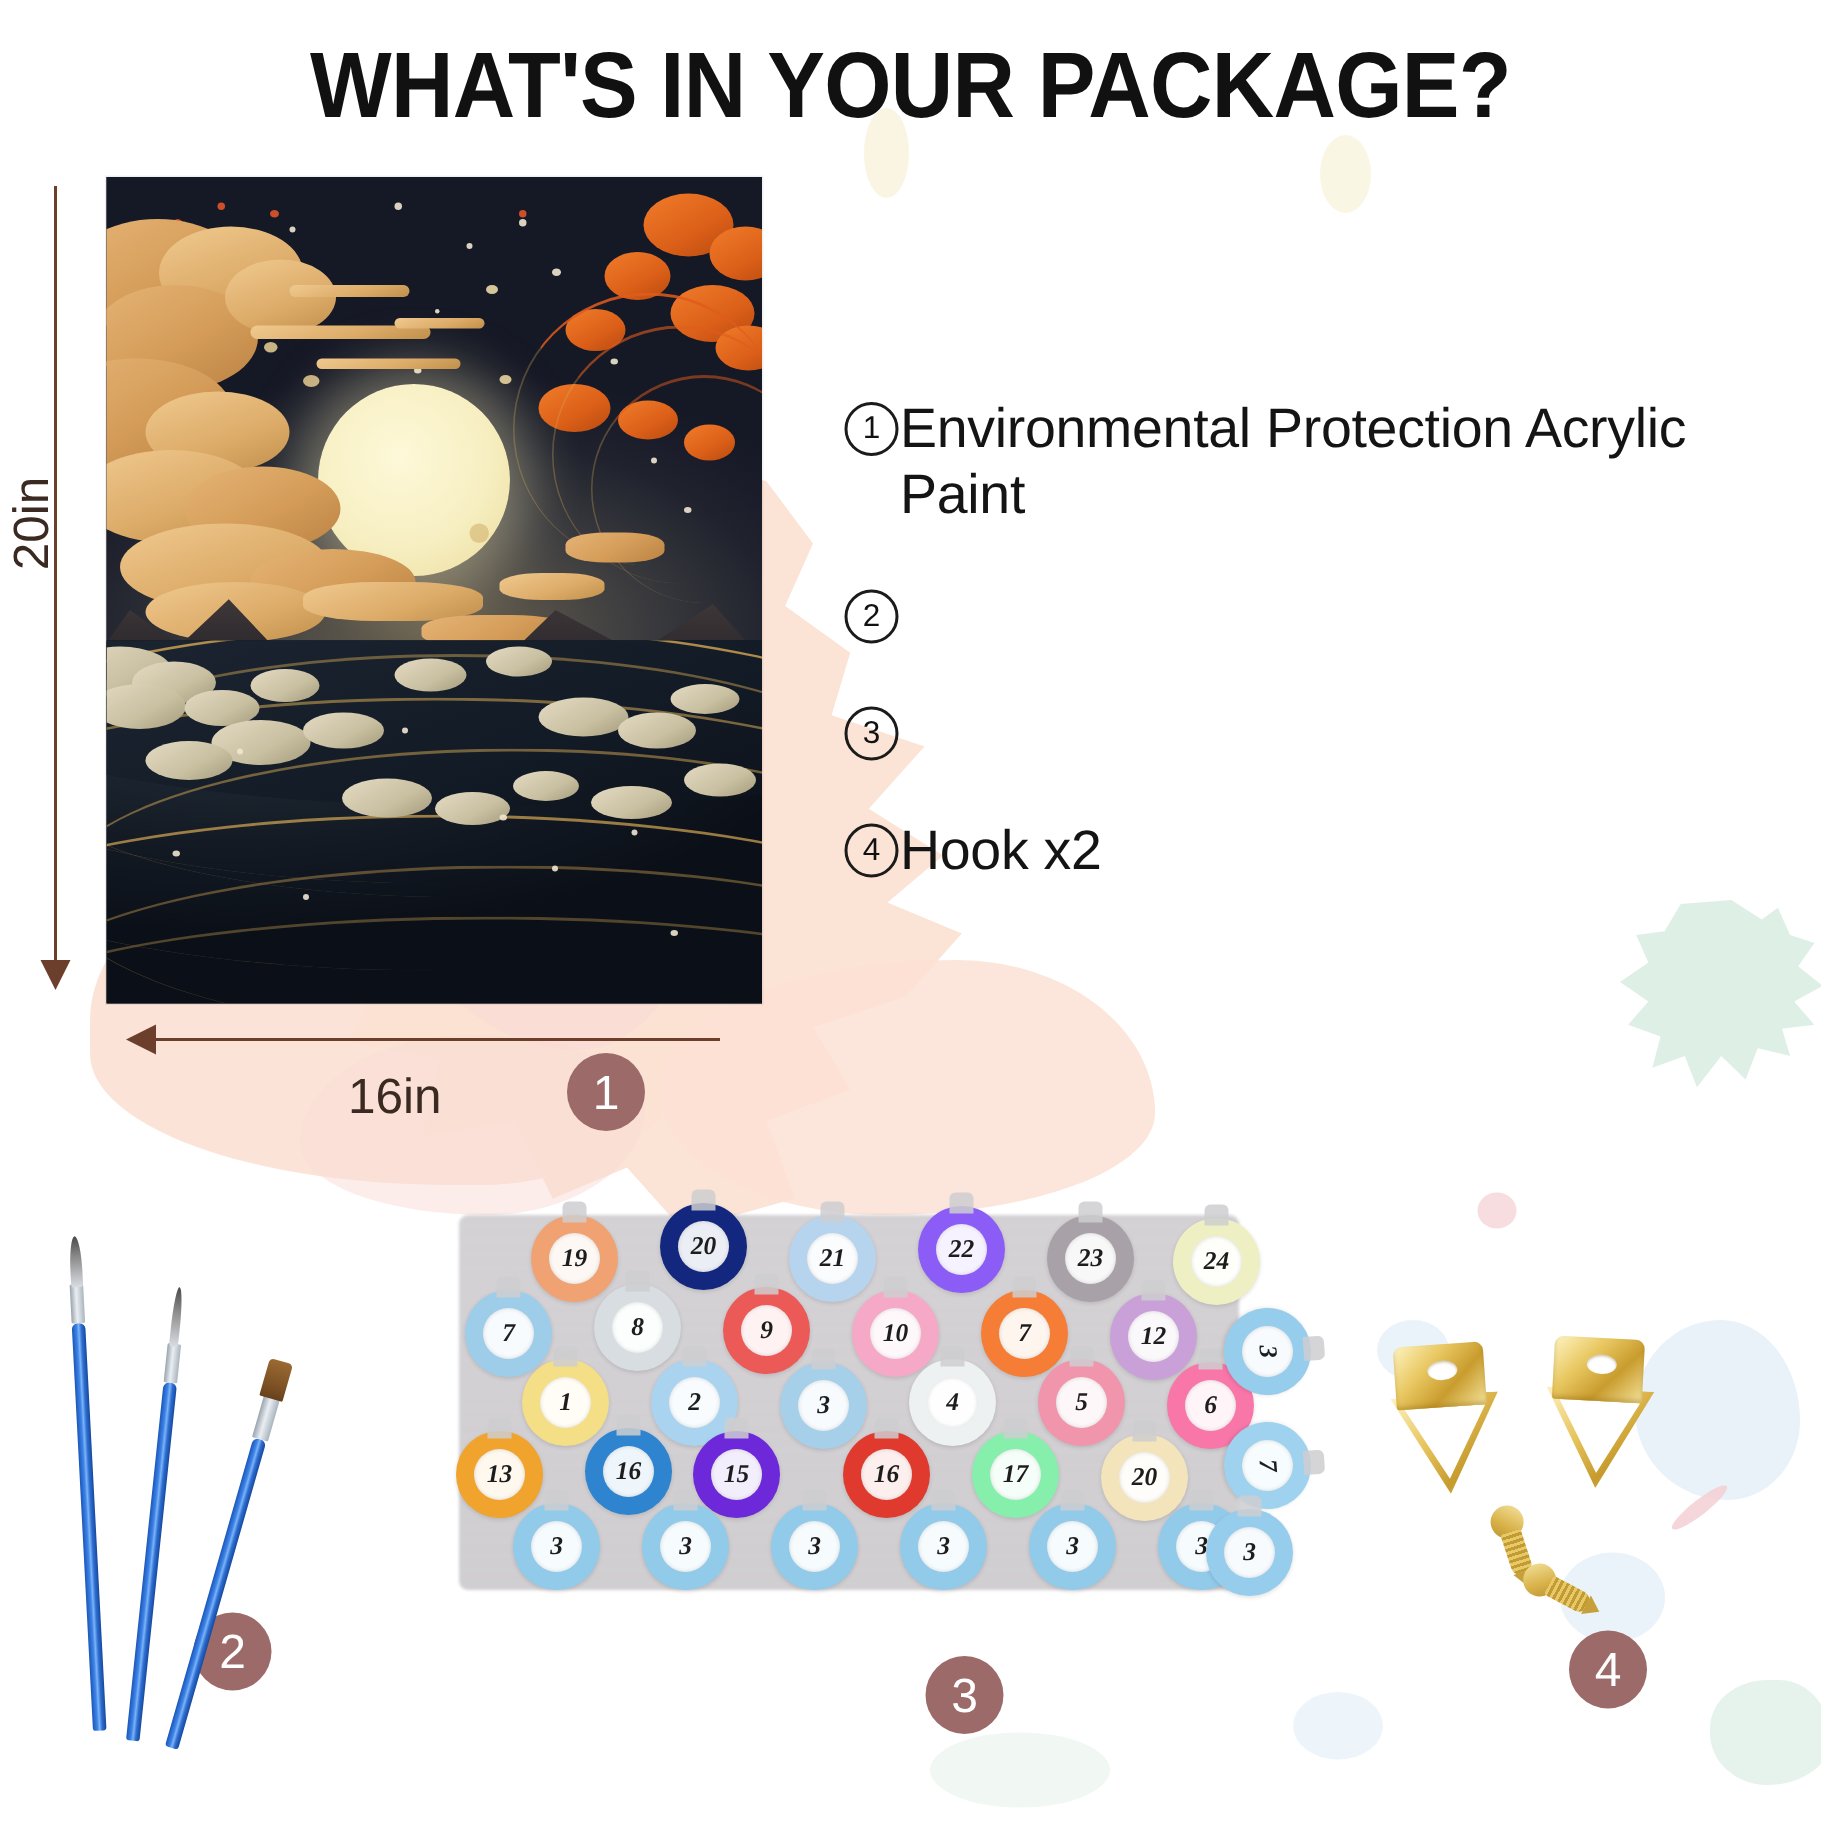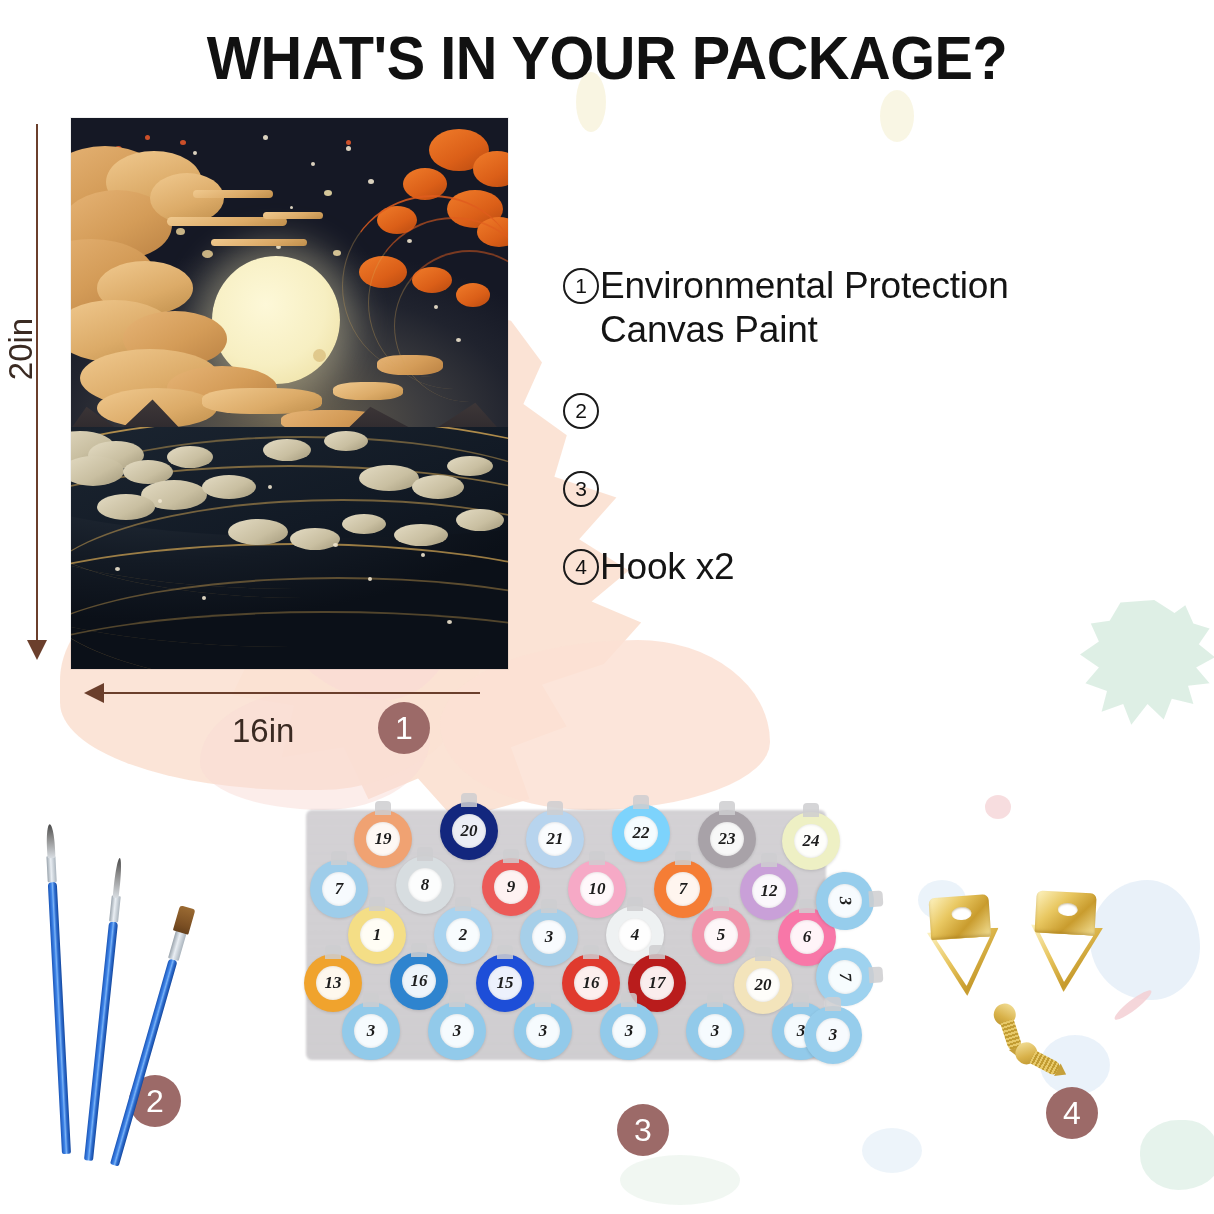--- a/index.html
+++ b/index.html
@@ -421,21 +421,21 @@
   <div class="dim-h-label">16in</div>
 
   <div class="badge badge-1">1</div>
   <div class="badge badge-2">2</div>
   <div class="badge badge-3">3</div>
   <div class="badge badge-4">4</div>
 
   <div class="items">
     <div class="item">
       <div class="num-circle">1</div>
-      <div class="item-text" style="max-width:540px;">Environmental Protection Canvas Paint</div>
+      <div class="item-text" style="max-width:540px;">Environmental Protection Acrylic Paint</div>
     </div>
     <div class="item">
       <div class="num-circle">2</div>
     </div>
     <div class="item">
       <div class="num-circle">3</div>
     </div>
     <div class="item">
       <div class="num-circle">4</div>
       <div class="item-text">Hook x2</div>
@@ -468,21 +468,21 @@
         <div class="pot-inner">19</div>
       </div>
     <div class="pot" style="left:158px;top:14px;background:#13277e;">
         <div class="pot-cap"></div>
         <div class="pot-inner">20</div>
       </div>
     <div class="pot" style="left:244px;top:22px;background:#b7d4ee;">
         <div class="pot-cap"></div>
         <div class="pot-inner">21</div>
       </div>
-    <div class="pot" style="left:330px;top:16px;background:#7dd3fc;">
+    <div class="pot" style="left:330px;top:16px;background:#8b5cf6;">
         <div class="pot-cap"></div>
         <div class="pot-inner">22</div>
       </div>
     <div class="pot" style="left:416px;top:22px;background:#a8a2a8;">
         <div class="pot-cap"></div>
         <div class="pot-inner">23</div>
       </div>
     <div class="pot" style="left:500px;top:24px;background:#eef0c4;">
         <div class="pot-cap"></div>
         <div class="pot-inner">24</div>
@@ -539,29 +539,29 @@
       </div>
 
     <div class="pot" style="left:22px;top:166px;background:#f0a32d;">
         <div class="pot-cap"></div>
         <div class="pot-inner">13</div>
       </div>
     <div class="pot" style="left:108px;top:164px;background:#2e84cf;">
         <div class="pot-cap"></div>
         <div class="pot-inner">16</div>
       </div>
-    <div class="pot" style="left:194px;top:166px;background:#1d4ed8;">
+    <div class="pot" style="left:180px;top:166px;background:#6d28d9;">
         <div class="pot-cap"></div>
         <div class="pot-inner">15</div>
       </div>
     <div class="pot" style="left:280px;top:166px;background:#e03a2e;">
         <div class="pot-cap"></div>
         <div class="pot-inner">16</div>
       </div>
-    <div class="pot" style="left:346px;top:166px;background:#b91c1c;">
+    <div class="pot" style="left:366px;top:166px;background:#86efac;">
         <div class="pot-cap"></div>
         <div class="pot-inner">17</div>
       </div>
     <div class="pot" style="left:452px;top:168px;background:#f3e4bb;">
         <div class="pot-cap"></div>
         <div class="pot-inner">20</div>
       </div>
 
     <div class="pot" style="left:60px;top:214px;background:#92caea;">
         <div class="pot-cap"></div>

